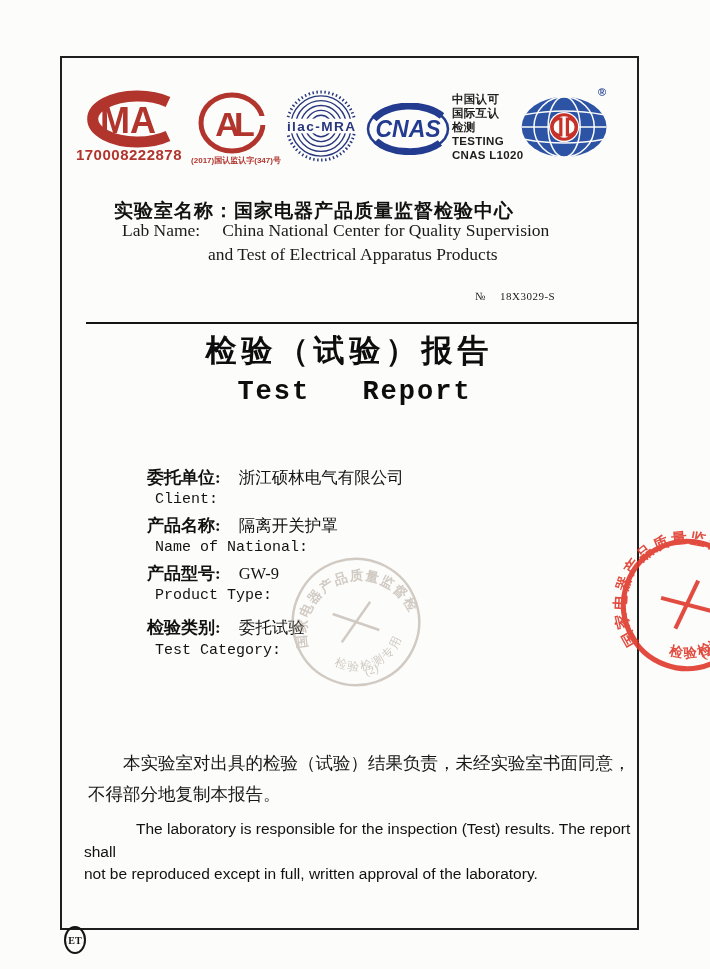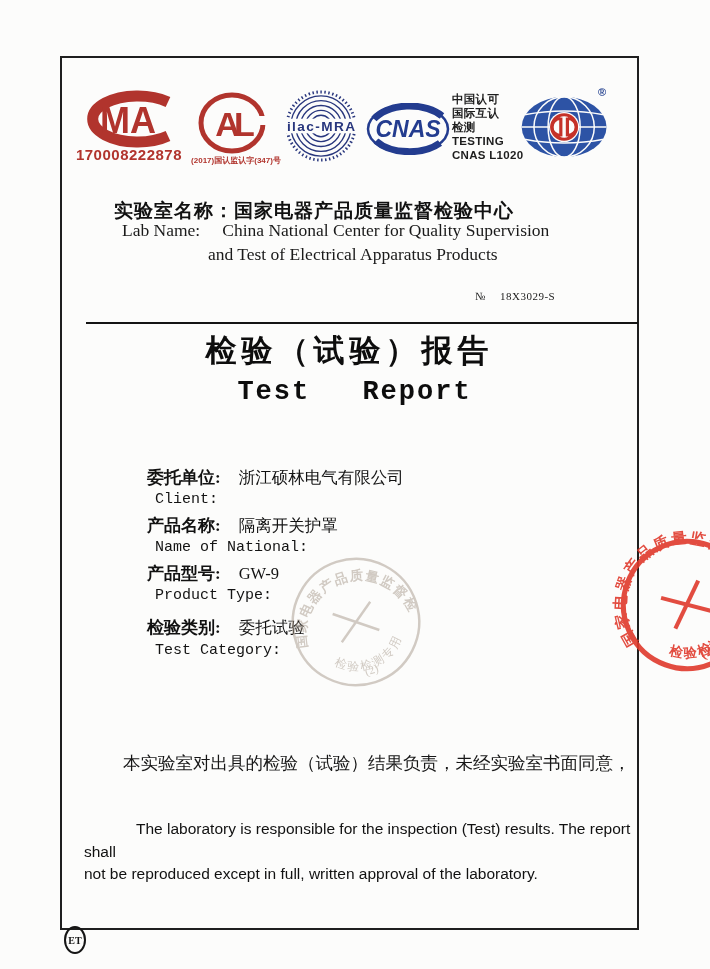--- a/index.html
+++ b/index.html
@@ -241,19 +241,20 @@
     <g stroke="#e03a2c" stroke-width="4">
       <line x1="60" y1="63" x2="100" y2="96"></line>
       <line x1="100" y1="63" x2="60" y2="96"></line>
     </g>
     <text x="80" y="134" text-anchor="middle" font-size="14" font-weight="bold">(2)</text>
   </g>
 </svg>
 
 <div class="abs disc-zh">
   <div class="l1">本实验室对出具的检验（试验）结果负责，未经实验室书面同意，</div>
+  <div>不得部分地复制本报告。</div>
 </div>
 <div class="abs disc-en">
   <div class="l1">The laboratory is responsible for the inspection (Test) results. The report shall</div>
   <div>not be reproduced except in full, written approval of the laboratory.</div>
 </div>
 
 <div class="abs et-mark">ET</div>
 
 </body></html>

